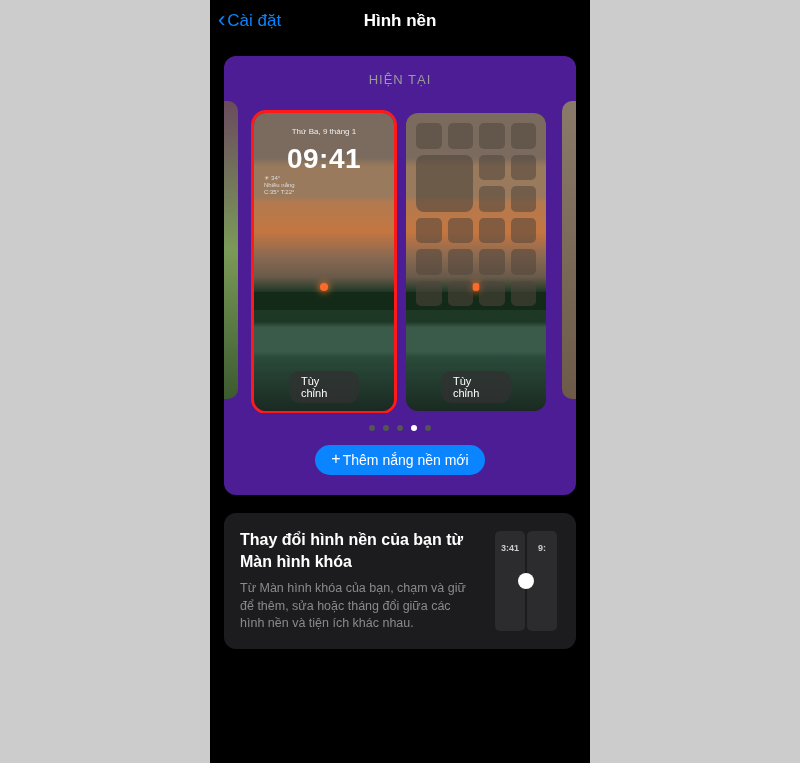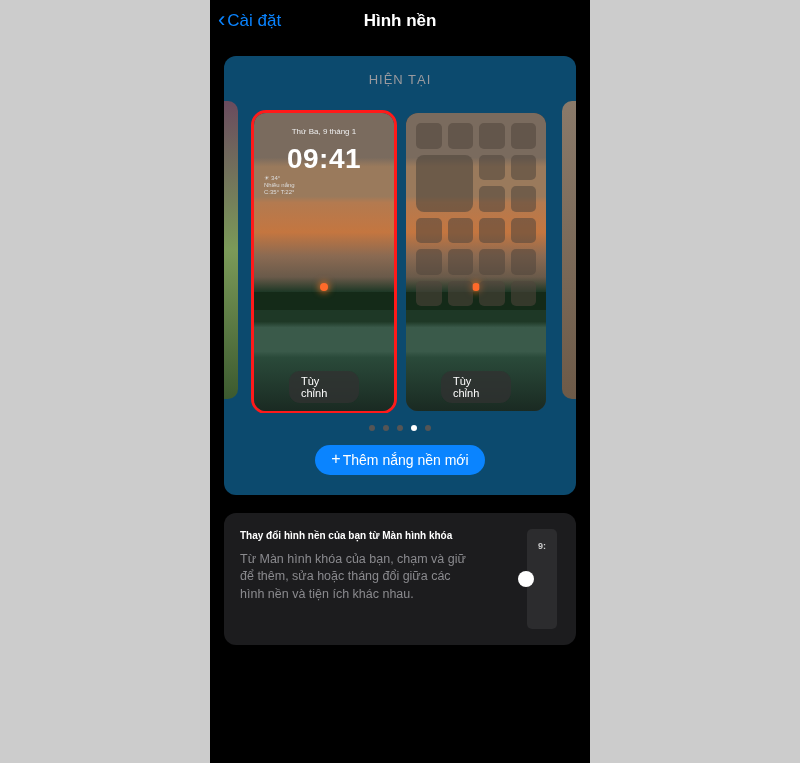--- a/index.html
+++ b/index.html
@@ -39,21 +39,21 @@
     color: #0a84ff;
     font-size: 17px;
     gap: 2px;
   }
   .chevron-left { font-size: 22px; line-height: 1; transform: translateY(-1px); }
   .nav-title { font-weight: 600; }
 
   
   .section-card {
     margin: 14px 14px 0 14px;
-    background: #0c4a6e;
+    background: #4c1d95;
     border-radius: 12px;
     padding: 16px 0 20px 0;
     overflow: hidden;
   }
   .section-header {
     text-align: center;
     font-size: 13px;
     letter-spacing: 1px;
     color: #9a9a9e;
     margin-bottom: 14px;
@@ -213,21 +213,21 @@
   .info-card {
     margin: 18px 14px 0 14px;
     background: #1c1c1e;
     border-radius: 12px;
     padding: 16px;
     display: flex;
     gap: 14px;
   }
   .info-text-col { flex: 1; }
   .info-title {
-    font-size: 10px;
+    font-size: 16px;
     font-weight: 600;
     color: #fff;
     line-height: 1.35;
     margin-bottom: 8px;
   }
   .info-desc {
     font-size: 12.5px;
     color: #8a8a8e;
     line-height: 1.4;
   }
@@ -353,20 +353,23 @@
     </div>
   </div>
 
   <div class="info-card">
     <div class="info-text-col">
       <div class="info-title">Thay đổi hình nền của bạn từ Màn hình khóa</div>
       <div class="info-desc">Từ Màn hình khóa của bạn, chạm và giữ để thêm, sửa hoặc tháng đổi giữa các hình nền và tiện ích khác nhau.</div>
     </div>
     <div class="info-graphic">
       <div class="mini-stack">
+        <div class="mini-phone left">
+          <div class="mini-time">3:41</div>
+        </div>
         <div class="mini-phone right">
           <div class="mini-time">9:</div>
         </div>
         <div class="mini-circle"></div>
       </div>
     </div>
   </div>
 
 </div>
 

